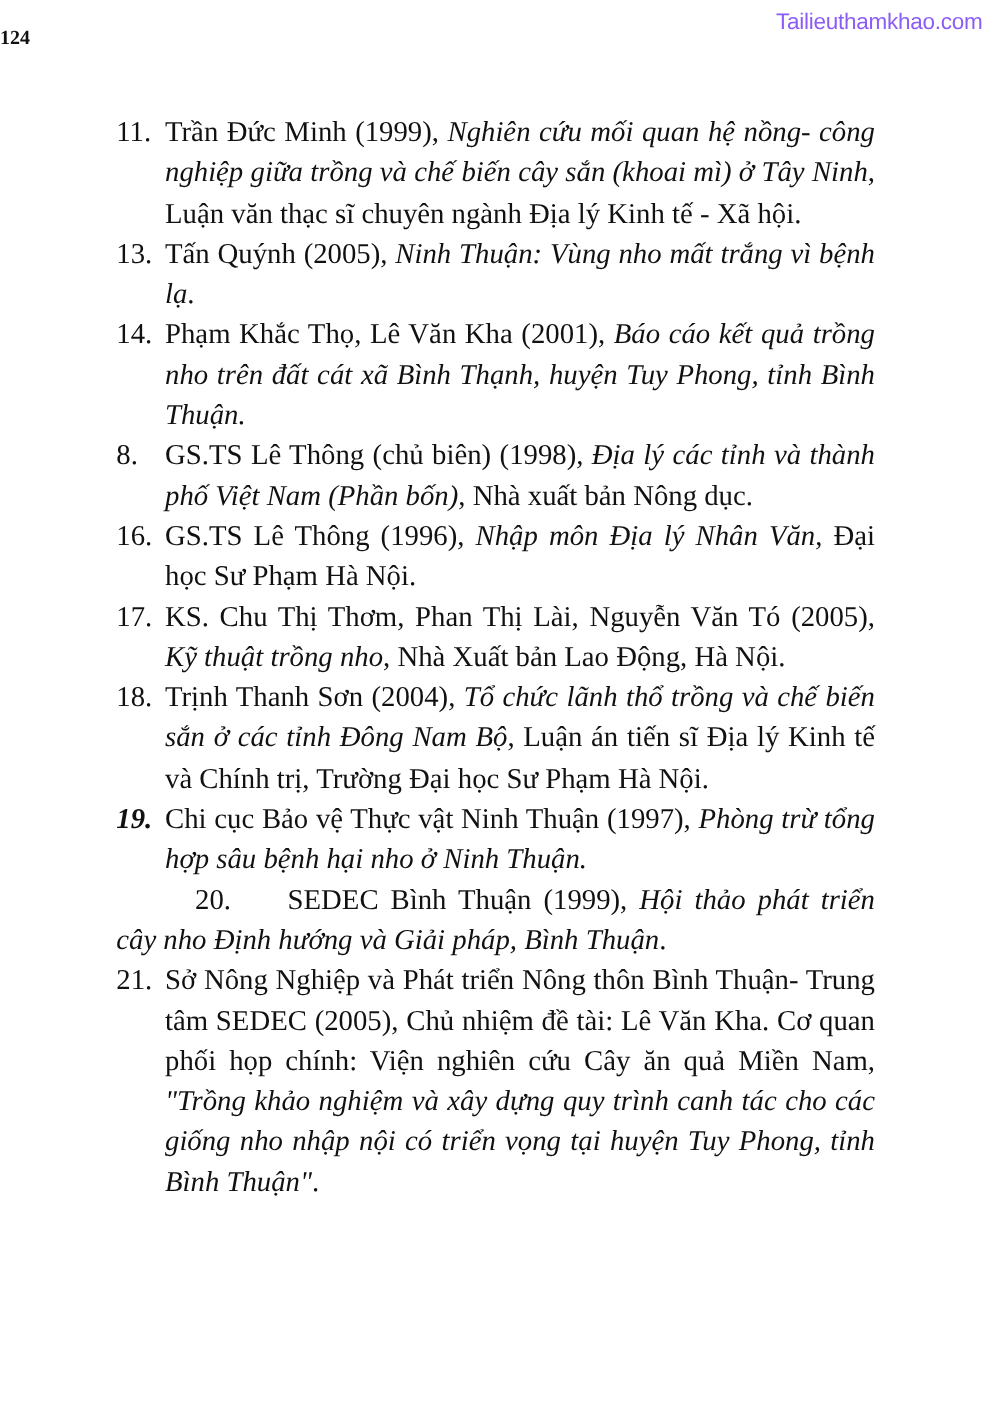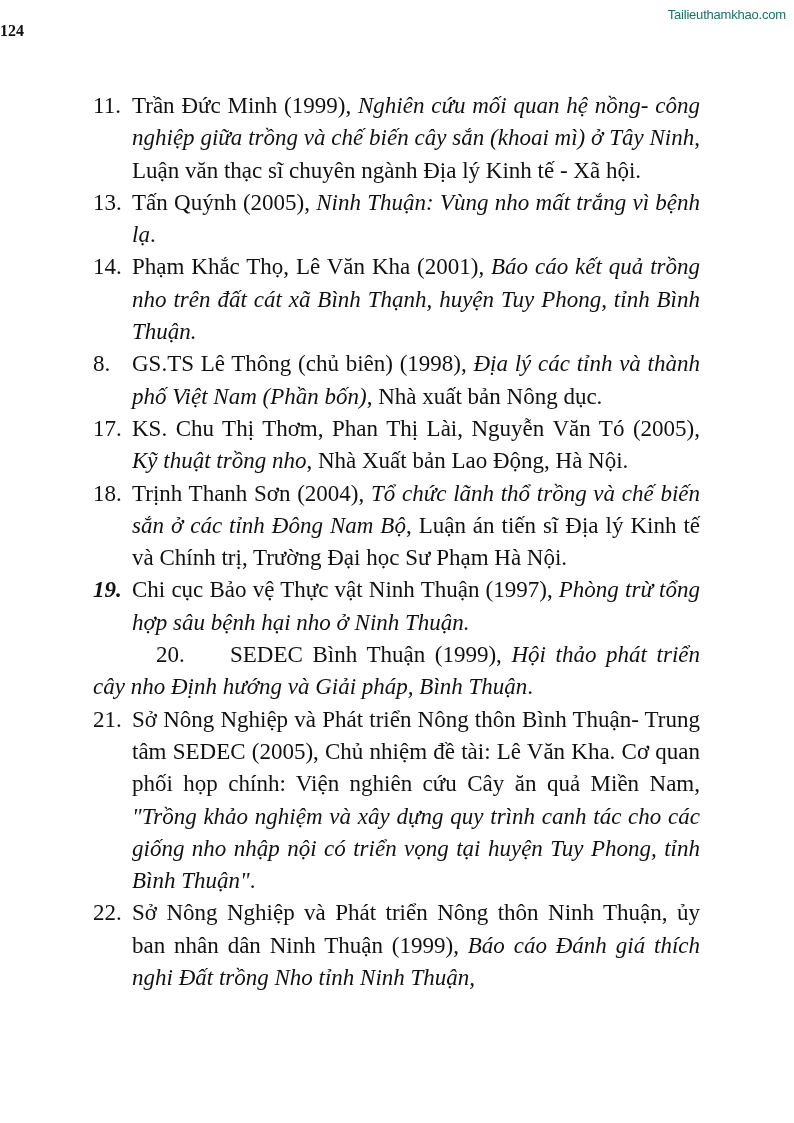--- a/index.html
+++ b/index.html
@@ -3,21 +3,21 @@
   <meta charset="utf-8">
   <style>
     html, body { margin: 0; padding: 0; background: #ffffff; }
     body {
       width: 794px; height: 1123px; position: relative; overflow: hidden;
       font-family: "Liberation Serif", "DejaVu Serif", serif; color: #111;
     }
     .watermark {
       position: absolute; top: 7px; right: 8px;
       font-family: "Liberation Sans", "DejaVu Sans", sans-serif;
-      font-size: 13px; color: #0f766e; letter-spacing: -0.2px;
+      font-size: 18px; color: #8b5cf6; letter-spacing: -0.2px;
     }
     .page-number {
       position: absolute; top: 22px; left: 0; width: 794px; text-align: left;
       font-weight: bold; font-size: 16px;
     }
     .refs { position: absolute; top: 90px; left: 93px; width: 607px; margin: 0; padding: 0; list-style: none; }
     .ref {
       position: relative; padding-left: 39px;
       font-size: 23px; line-height: 32.3px; text-align: justify;
     }
@@ -40,30 +40,30 @@
   <li class="ref">
     <span class="num">13.</span><span>Tấn Quýnh (2005), </span><i>Ninh Thuận: Vùng nho mất trắng vì bệnh lạ</i><span>.</span>
   </li>
   <li class="ref">
     <span class="num">14.</span><span>Phạm Khắc Thọ, Lê Văn Kha (2001), </span><i>Báo cáo kết quả trồng nho trên đất cát xã Bình Thạnh, huyện Tuy Phong, tỉnh Bình Thuận.</i><span></span>
   </li>
   <li class="ref">
     <span class="num">8.</span><span>GS.TS Lê Thông (chủ biên) (1998), </span><i>Địa lý các tỉnh và thành phố Việt Nam (Phần bốn)</i><span>, Nhà xuất bản Nông dục.</span>
   </li>
   <li class="ref">
+    <span class="num">16.</span><span>GS.TS Lê Thông (1996), </span><i>Nhập môn Địa lý Nhân Văn</i><span>, Đại học Sư Phạm Hà Nội.</span>
+  </li>
+  <li class="ref">
     <span class="num">17.</span><span>KS. Chu Thị Thơm, Phan Thị Lài, Nguyễn Văn Tó (2005), </span><i>Kỹ thuật trồng nho</i><span>, Nhà Xuất bản Lao Động, Hà Nội.</span>
   </li>
   <li class="ref">
     <span class="num">18.</span><span>Trịnh Thanh Sơn (2004), </span><i>Tổ chức lãnh thổ trồng và chế biến sắn ở các tỉnh Đông Nam Bộ</i><span>, Luận án tiến sĩ Địa lý Kinh tế và Chính trị, Trường Đại học Sư Phạm Hà Nội.</span>
   </li>
   <li class="ref italic-num">
     <span class="num">19.</span><span>Chi cục Bảo vệ Thực vật Ninh Thuận (1997), </span><i>Phòng trừ tổng hợp sâu bệnh hại nho ở Ninh Thuận.</i><span></span>
   </li>
   <li class="ref indented">
     <span class="lead">20.</span><span>SEDEC Bình Thuận (1999), </span><i>Hội thảo phát triển cây nho Định hướng và Giải pháp, Bình Thuận</i><span>.</span>
   </li>
   <li class="ref">
     <span class="num">21.</span><span>Sở Nông Nghiệp và Phát triển Nông thôn Bình Thuận- Trung tâm SEDEC (2005), Chủ nhiệm đề tài: Lê Văn Kha. Cơ quan phối họp chính: Viện nghiên cứu Cây ăn quả Miền Nam, </span><i>"Trồng khảo nghiệm và xây dựng quy trình canh tác cho các giống nho nhập nội có triển vọng tại huyện Tuy Phong, tỉnh Bình Thuận"</i><span>.</span>
   </li>
-  <li class="ref">
-    <span class="num">22.</span><span>Sở Nông Nghiệp và Phát triển Nông thôn Ninh Thuận, ủy ban nhân dân Ninh Thuận (1999), </span><i>Báo cáo Đánh giá thích nghi Đất trồng Nho tỉnh Ninh Thuận,</i><span></span>
-  </li>
 </ol>
 
 </body></html>

